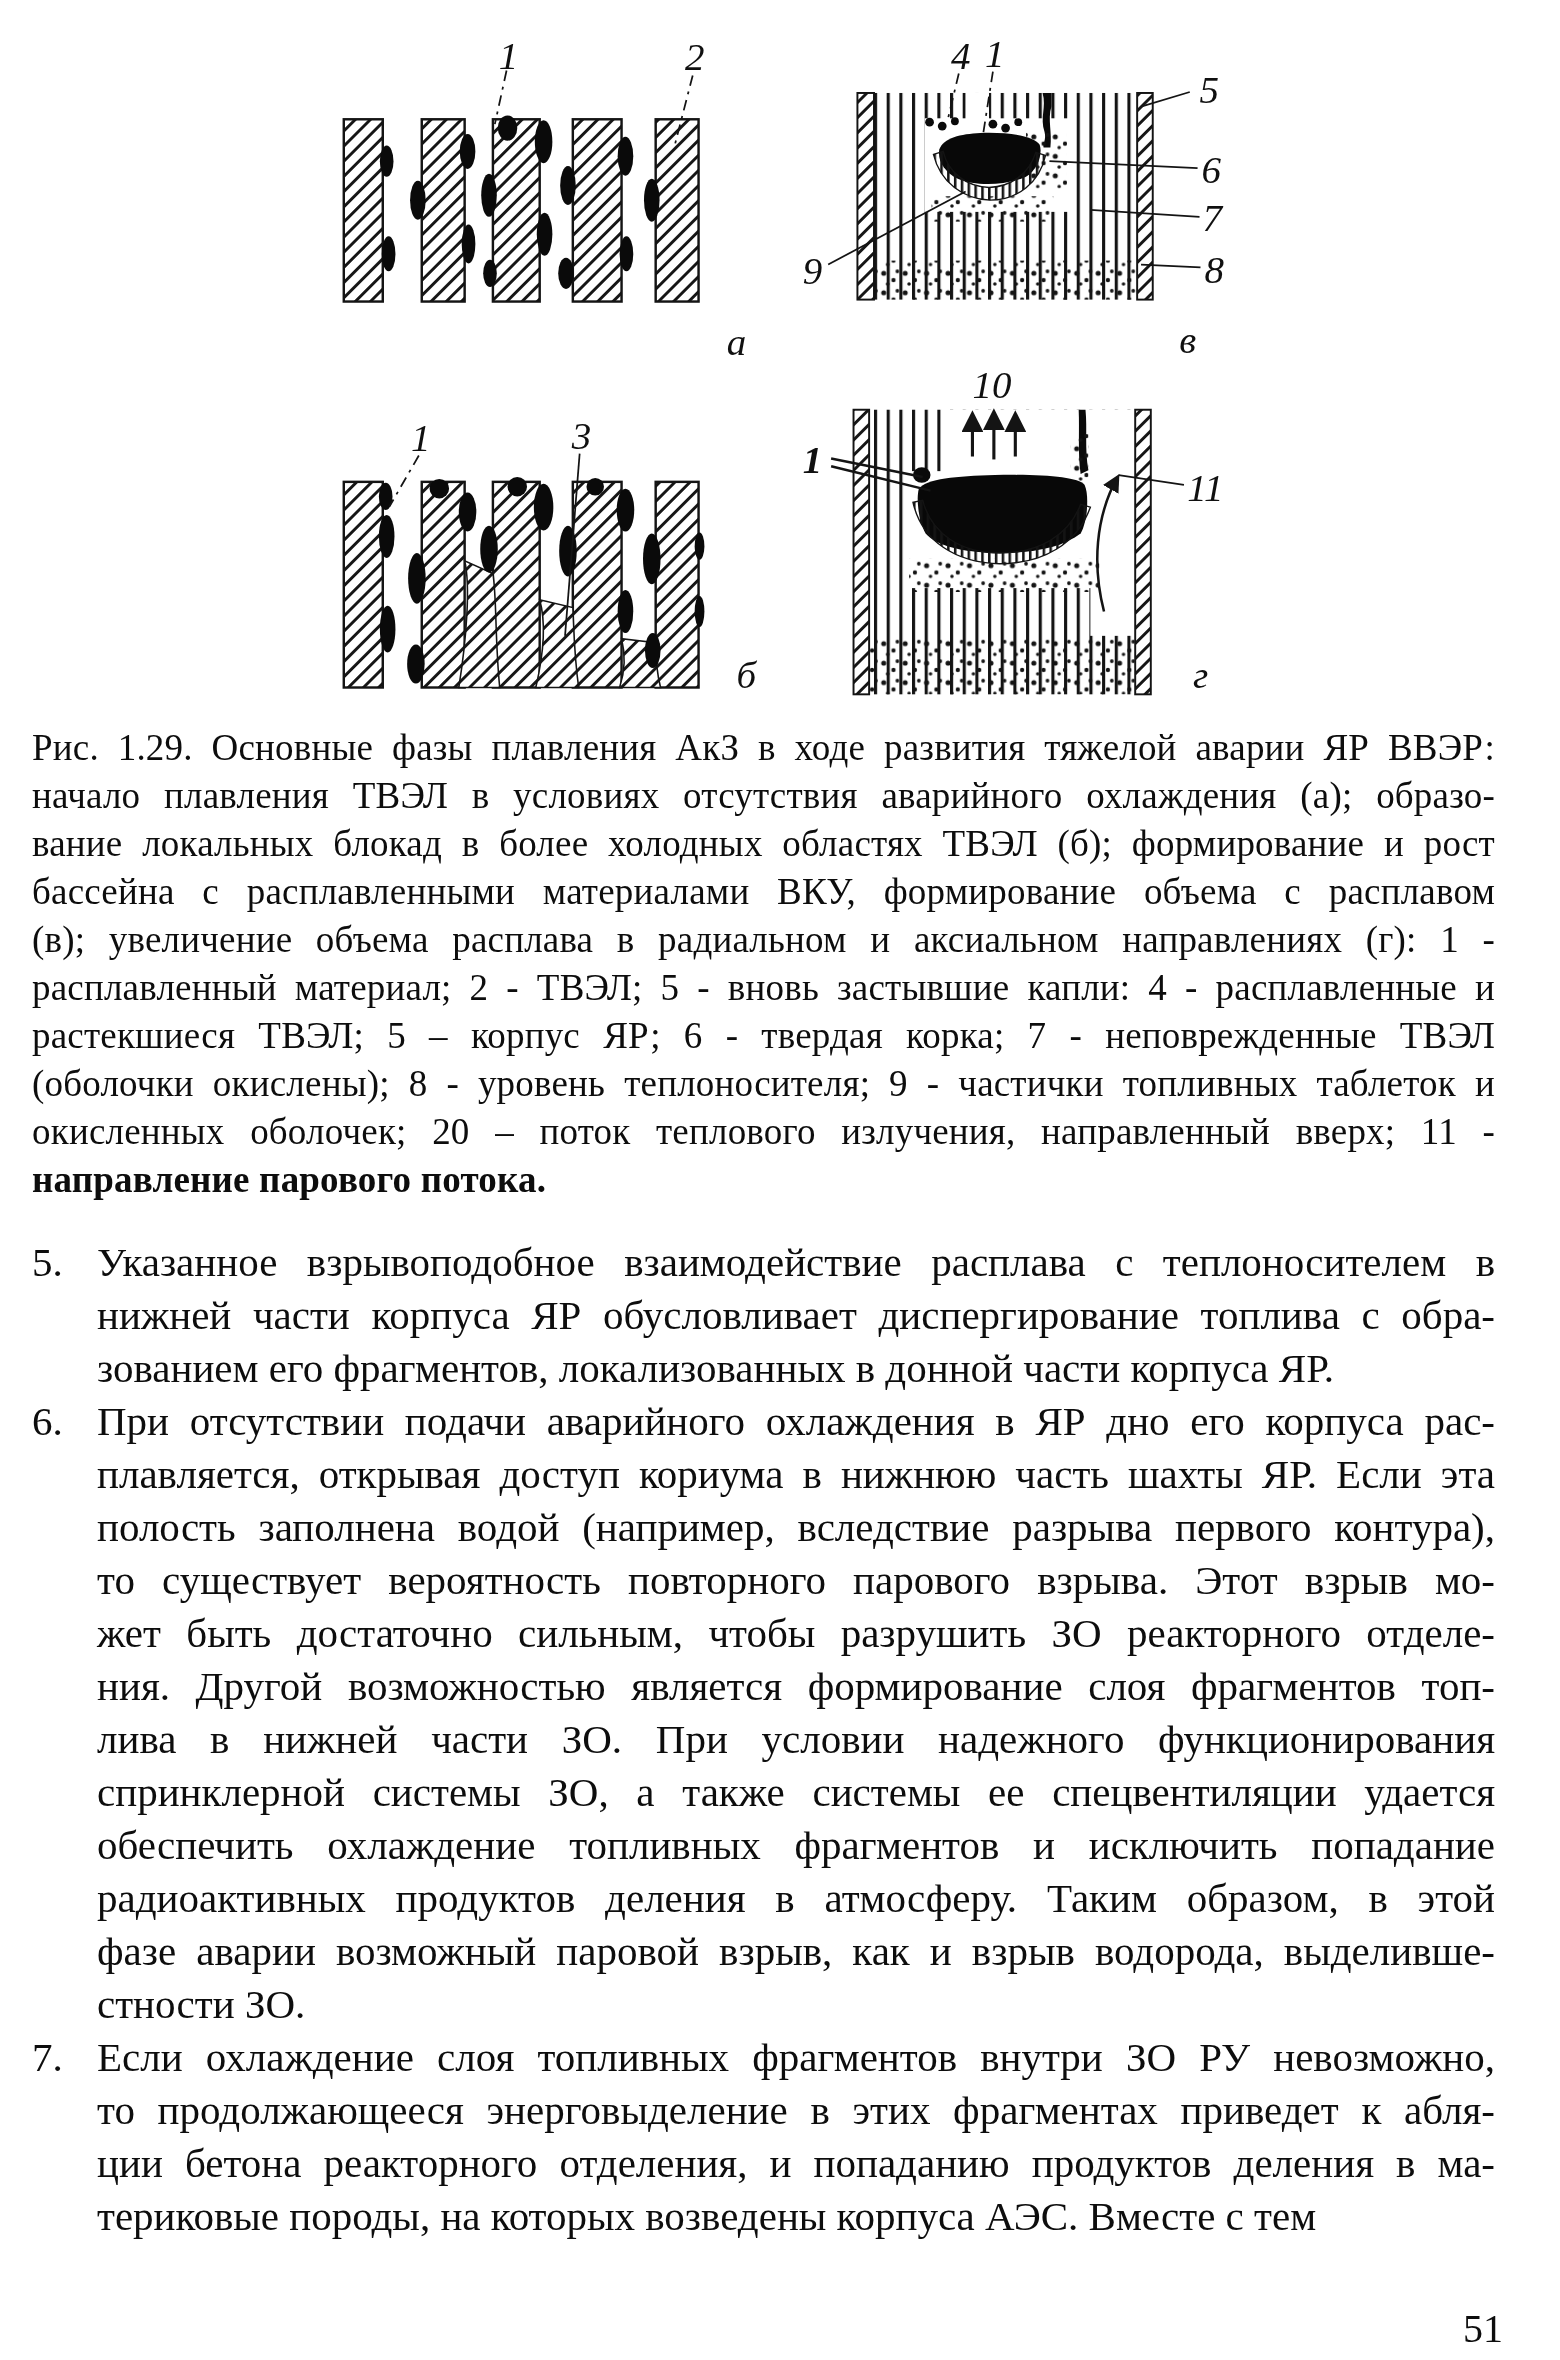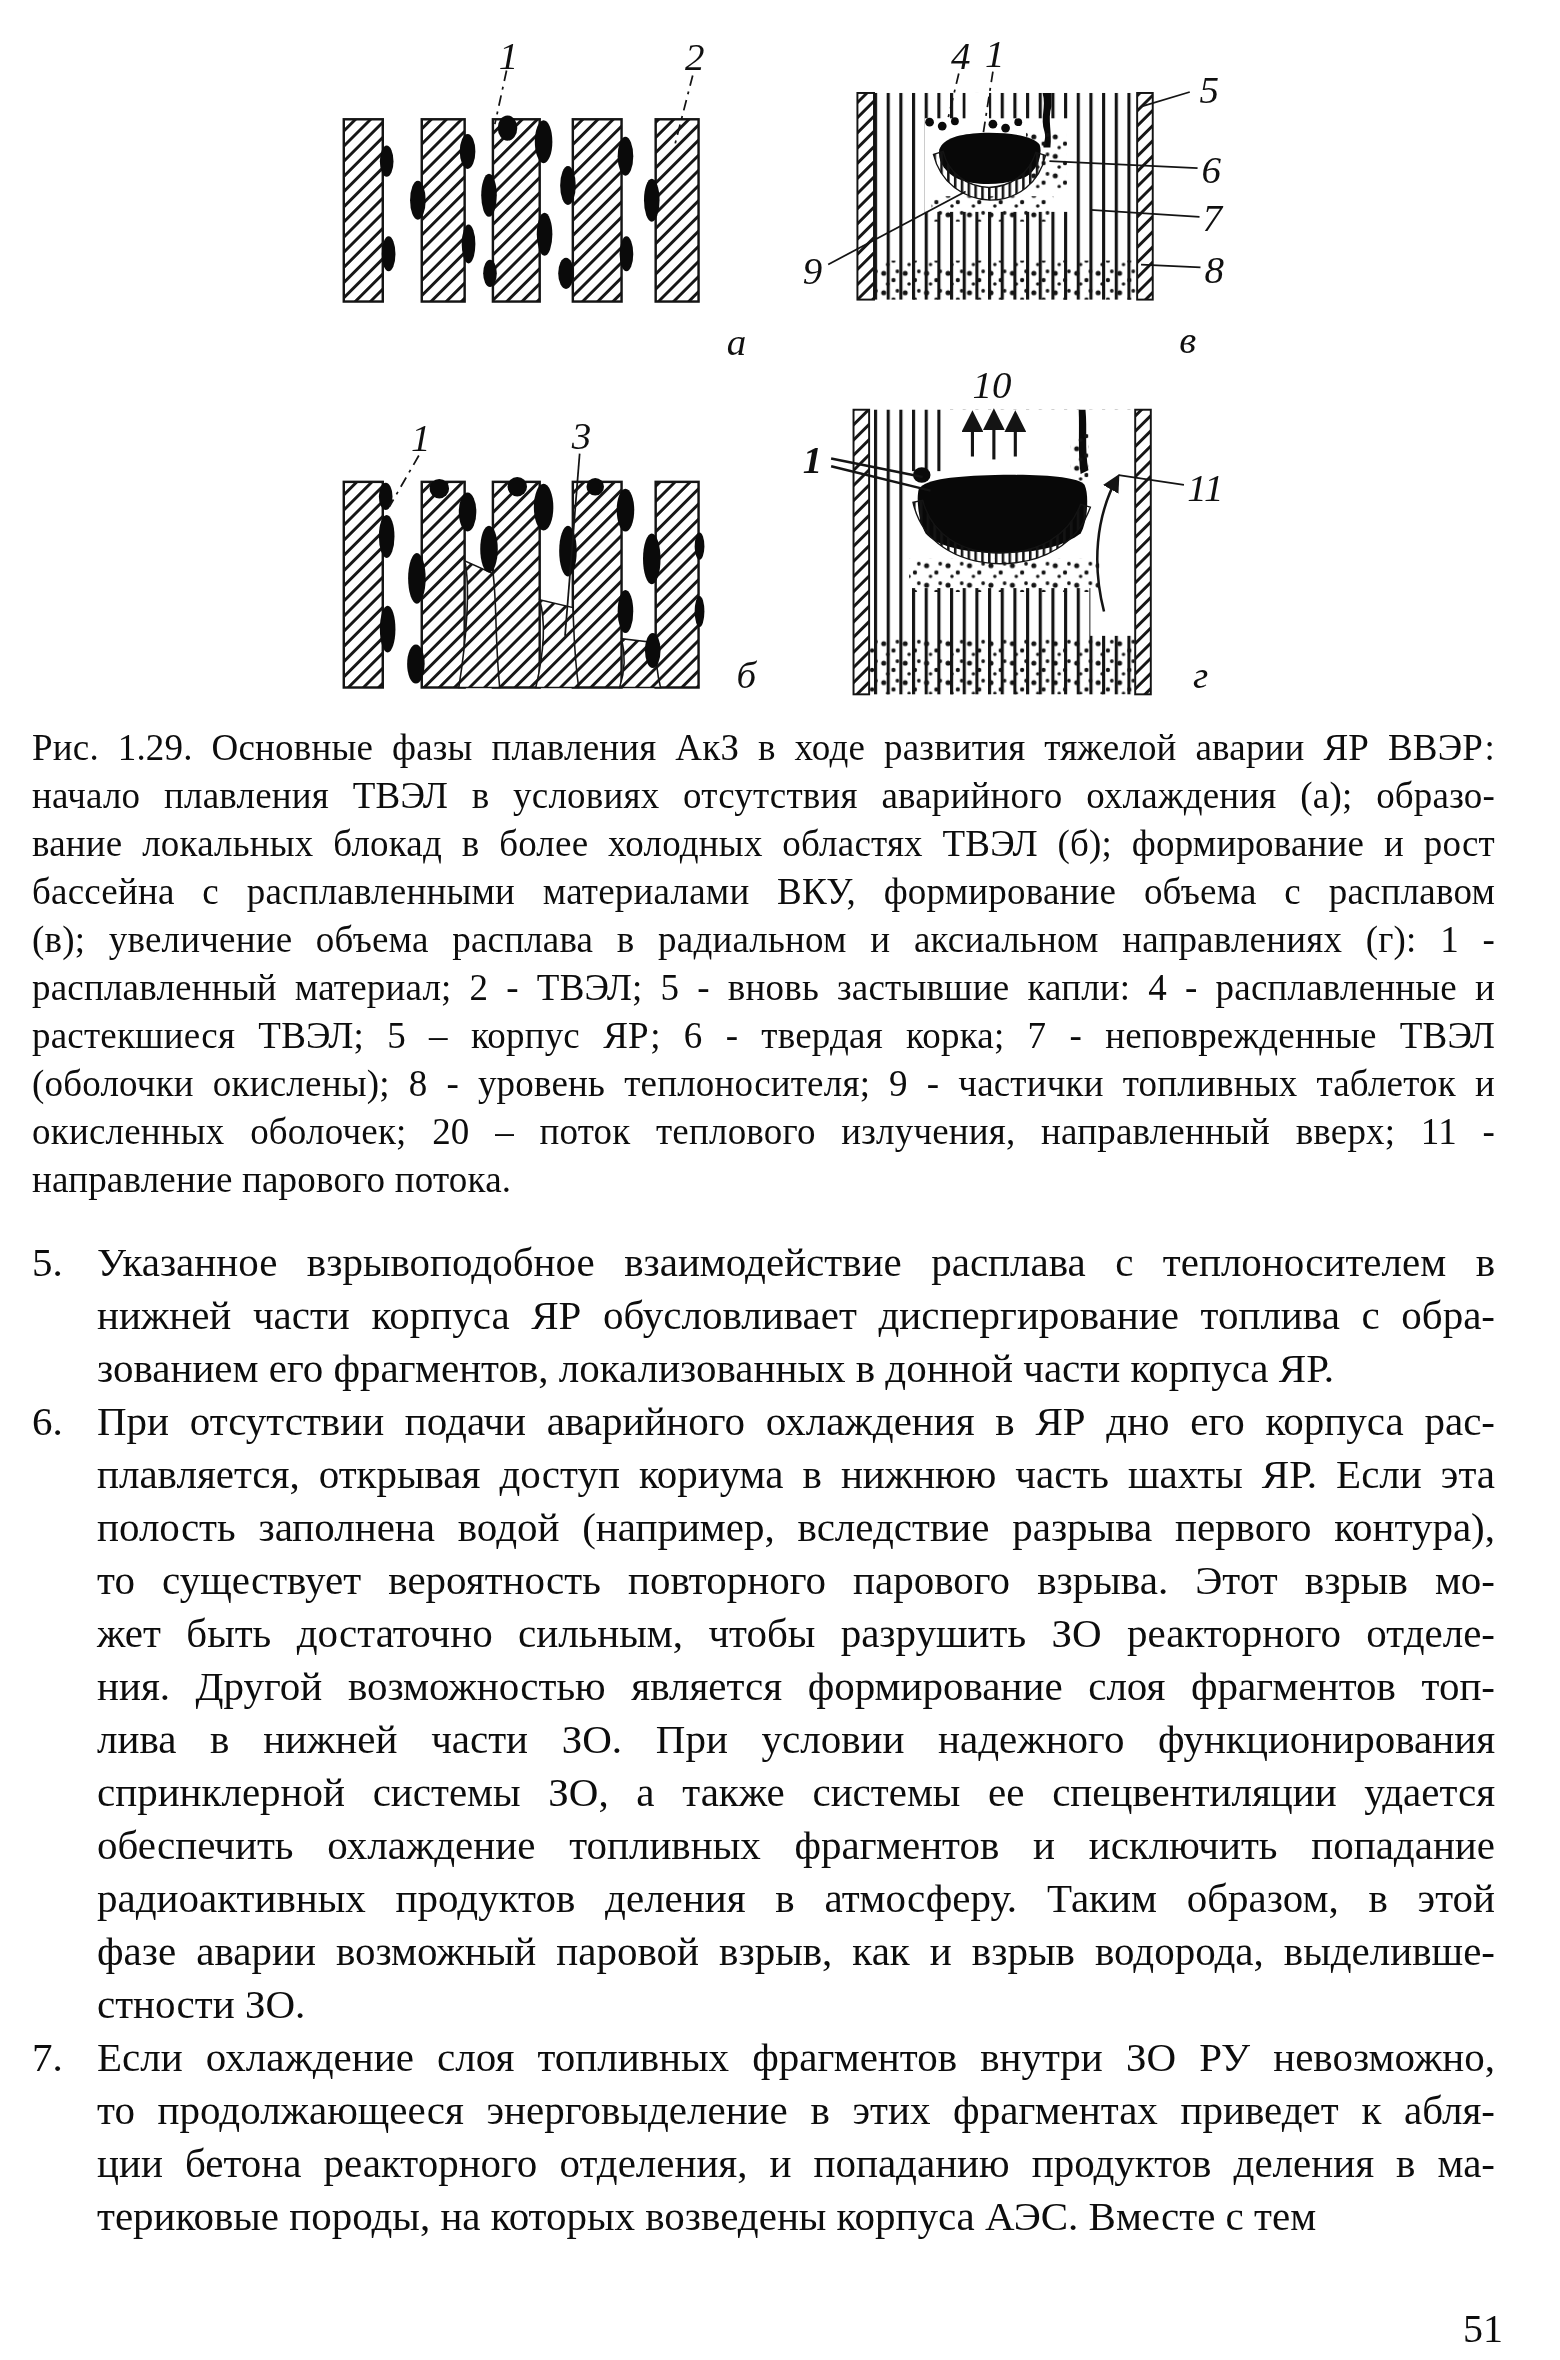--- a/index.html
+++ b/index.html
@@ -20,21 +20,21 @@
     font-family:"Liberation Serif", serif;
     font-style:italic;
     fill:#101010;
   }
   .caption{
     position:absolute;left:32px;top:724px;width:1463px;
     font-size:37px;line-height:48px;
     letter-spacing:0.2px;
   }
   .cap-line{text-align:justify;text-align-last:justify;}
-  .cap-line.last{text-align-last:left;}
+  .cap-line.last{text-align-last:left;font-weight:bold;}
   .body-list{
     position:absolute;left:32px;top:1236px;width:1463px;
     font-size:41px;line-height:53px;
   }
   .item{position:relative;padding-left:65px;}
   .item .num{position:absolute;left:0;top:0;}
   .body-line{text-align:justify;text-align-last:justify;}
   .body-line.last{text-align-last:left;}
   .pagenum{
     position:absolute;right:57px;top:2305px;

